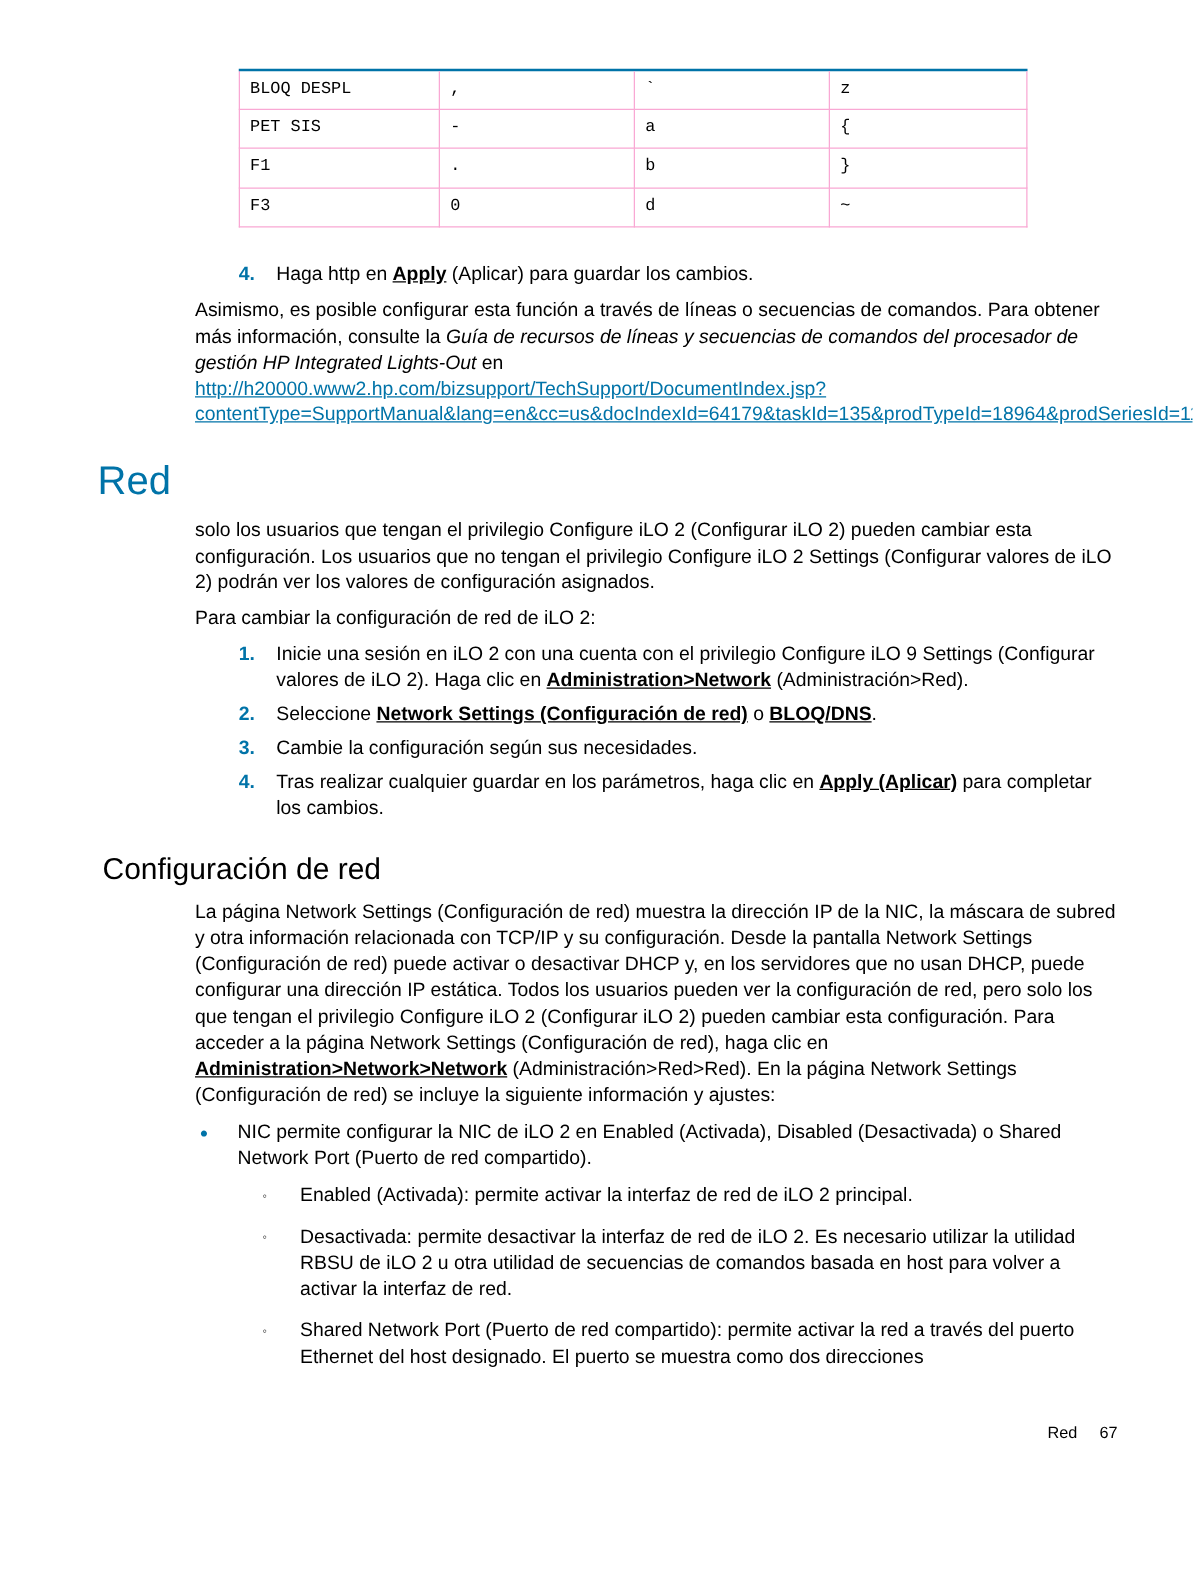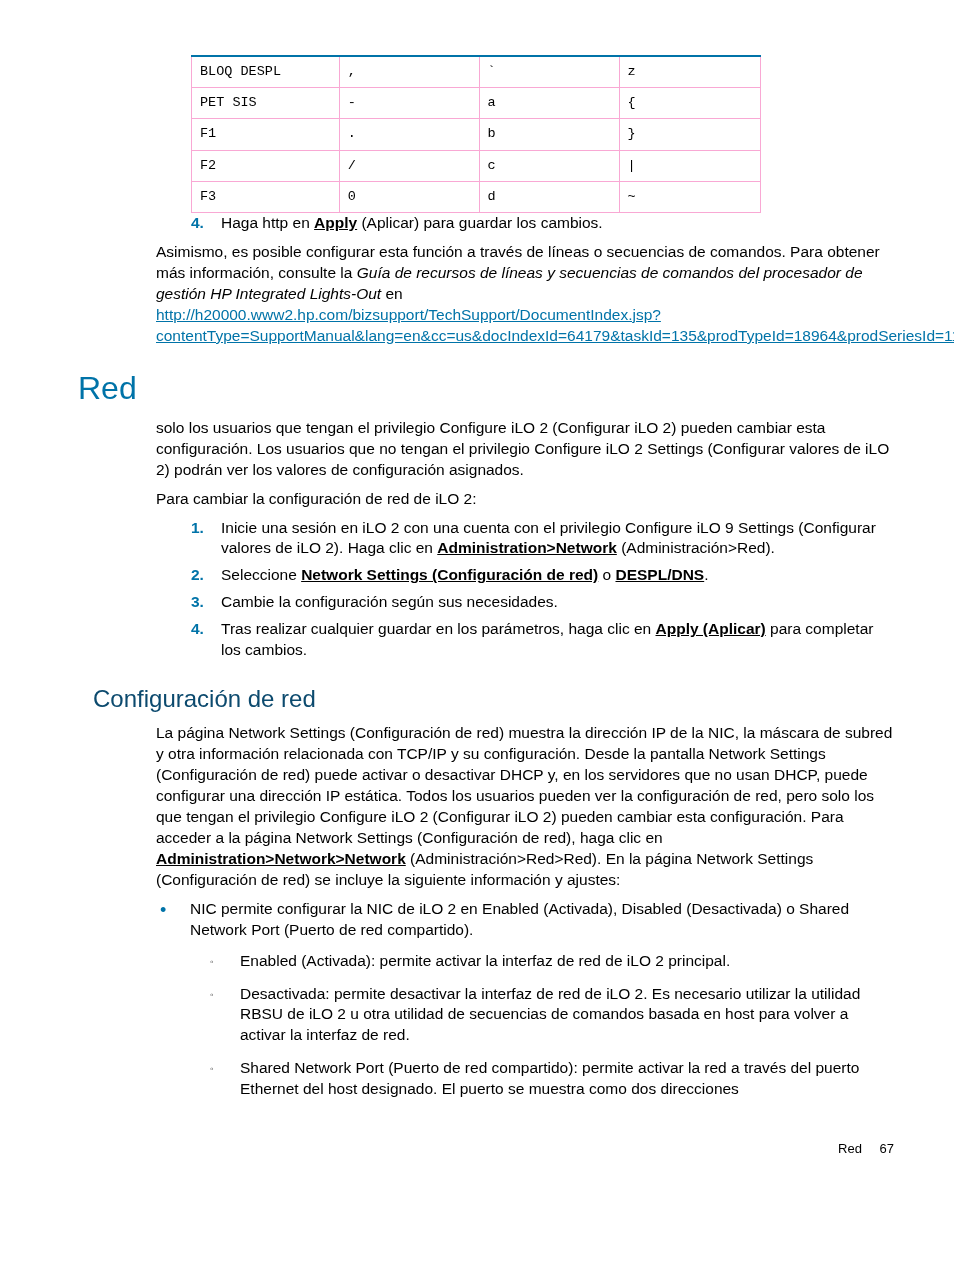--- a/index.html
+++ b/index.html
@@ -8,22 +8,23 @@
     font-size: 15.5px;
     line-height: 1.35;
     color: #000;
     background: #fff;
     width: 954px;
     padding: 0 60px 0 78px;
   }
   .content { padding-top: 55px; }
   table {
     border-collapse: collapse;
-    width: 570px;
+    width: 631px;
     margin-left: 113px;
+    margin-bottom: 28px;
   }
   table tr:first-child td { border-top: 2px solid #0073a8; }
   td {
     border: 1px solid #f9a8d4;
     padding: 6px 8px;
     font-family: "Courier New", monospace;
     font-size: 13.5px;
     vertical-align: middle;
     height: 30px;
   }
@@ -42,22 +43,22 @@
     font-family: Arial, sans-serif;
     font-weight: 300;
     font-size: 32px;
     color: #0073a8;
     margin: 20px 0 8px 0;
   }
   h2.h-sub {
     font-family: Arial, sans-serif;
     font-weight: 300;
     font-size: 24px;
-    color: #0c4a6e;
-    margin: 22px 0 8px 15px;
+    color: #000000;
+    margin: 22px 0 8px 4px;
   }
   .bullet { display:flex; margin: 4px 0 10px 78px; }
   .bullet .dot { color:#0073a8; min-width:34px; font-size:18px; line-height:1; padding-top:2px; text-align:left; padding-left:4px;}
   .bullet .btxt { flex:1; }
   .sub-bullet { display:flex; margin: 6px 0 12px 128px; }
   .sub-bullet .ring { min-width:34px; color:#333; font-size:10px; padding-top:4px; padding-left:4px;}
   .sub-bullet .btxt { flex:1; }
   .footer { text-align:right; font-size:13px; margin-top:40px; padding-bottom:30px;}
   .footer .lbl { margin-right:14px; }
 </style>
@@ -80,26 +81,20 @@
     <td>a</td>
     <td>{</td>
   </tr>
   <tr>
     <td>F1</td>
     <td>.</td>
     <td>b</td>
     <td>}</td>
   </tr>
   <tr>
-    <td>F2</td>
-    <td>/</td>
-    <td>c</td>
-    <td>|</td>
-  </tr>
-  <tr>
     <td>F3</td>
     <td>0</td>
     <td>d</td>
     <td>~</td>
   </tr>
 </tbody>
     </table>
 
 <div class="ol-item">
   <span class="ol-num">4.</span>
@@ -116,21 +111,21 @@
 
 <p class="para">solo los usuarios que tengan el privilegio Configure iLO 2 (Configurar iLO 2) pueden cambiar esta configuración. Los usuarios que no tengan el privilegio Configure iLO 2 Settings (Configurar valores de iLO 2) podrán ver los valores de configuración asignados.</p>
 <p class="para">Para cambiar la configuración de red de iLO 2:</p>
 
 <div class="ol-item">
   <span class="ol-num">1.</span>
   <span class="ol-body"><span>Inicie una sesión en iLO 2 con una cuenta con el privilegio Configure iLO 9 Settings (Configurar valores de iLO 2). Haga clic en </span><span class="bold">Administration&gt;Network</span><span> (Administración&gt;Red).</span></span>
 </div>
 <div class="ol-item">
   <span class="ol-num">2.</span>
-  <span class="ol-body"><span>Seleccione </span><span class="bold">Network Settings (Configuración de red)</span><span> o </span><span class="bold">DESPL/DNS</span><span>.</span></span>
+  <span class="ol-body"><span>Seleccione </span><span class="bold">Network Settings (Configuración de red)</span><span> o </span><span class="bold">BLOQ/DNS</span><span>.</span></span>
 </div>
 <div class="ol-item">
   <span class="ol-num">3.</span>
   <span class="ol-body">Cambie la configuración según sus necesidades.</span>
 </div>
 <div class="ol-item">
   <span class="ol-num">4.</span>
   <span class="ol-body"><span>Tras realizar cualquier guardar en los parámetros, haga clic en </span><span class="bold">Apply (Aplicar)</span><span> para completar los cambios.</span></span>
 </div>
 

